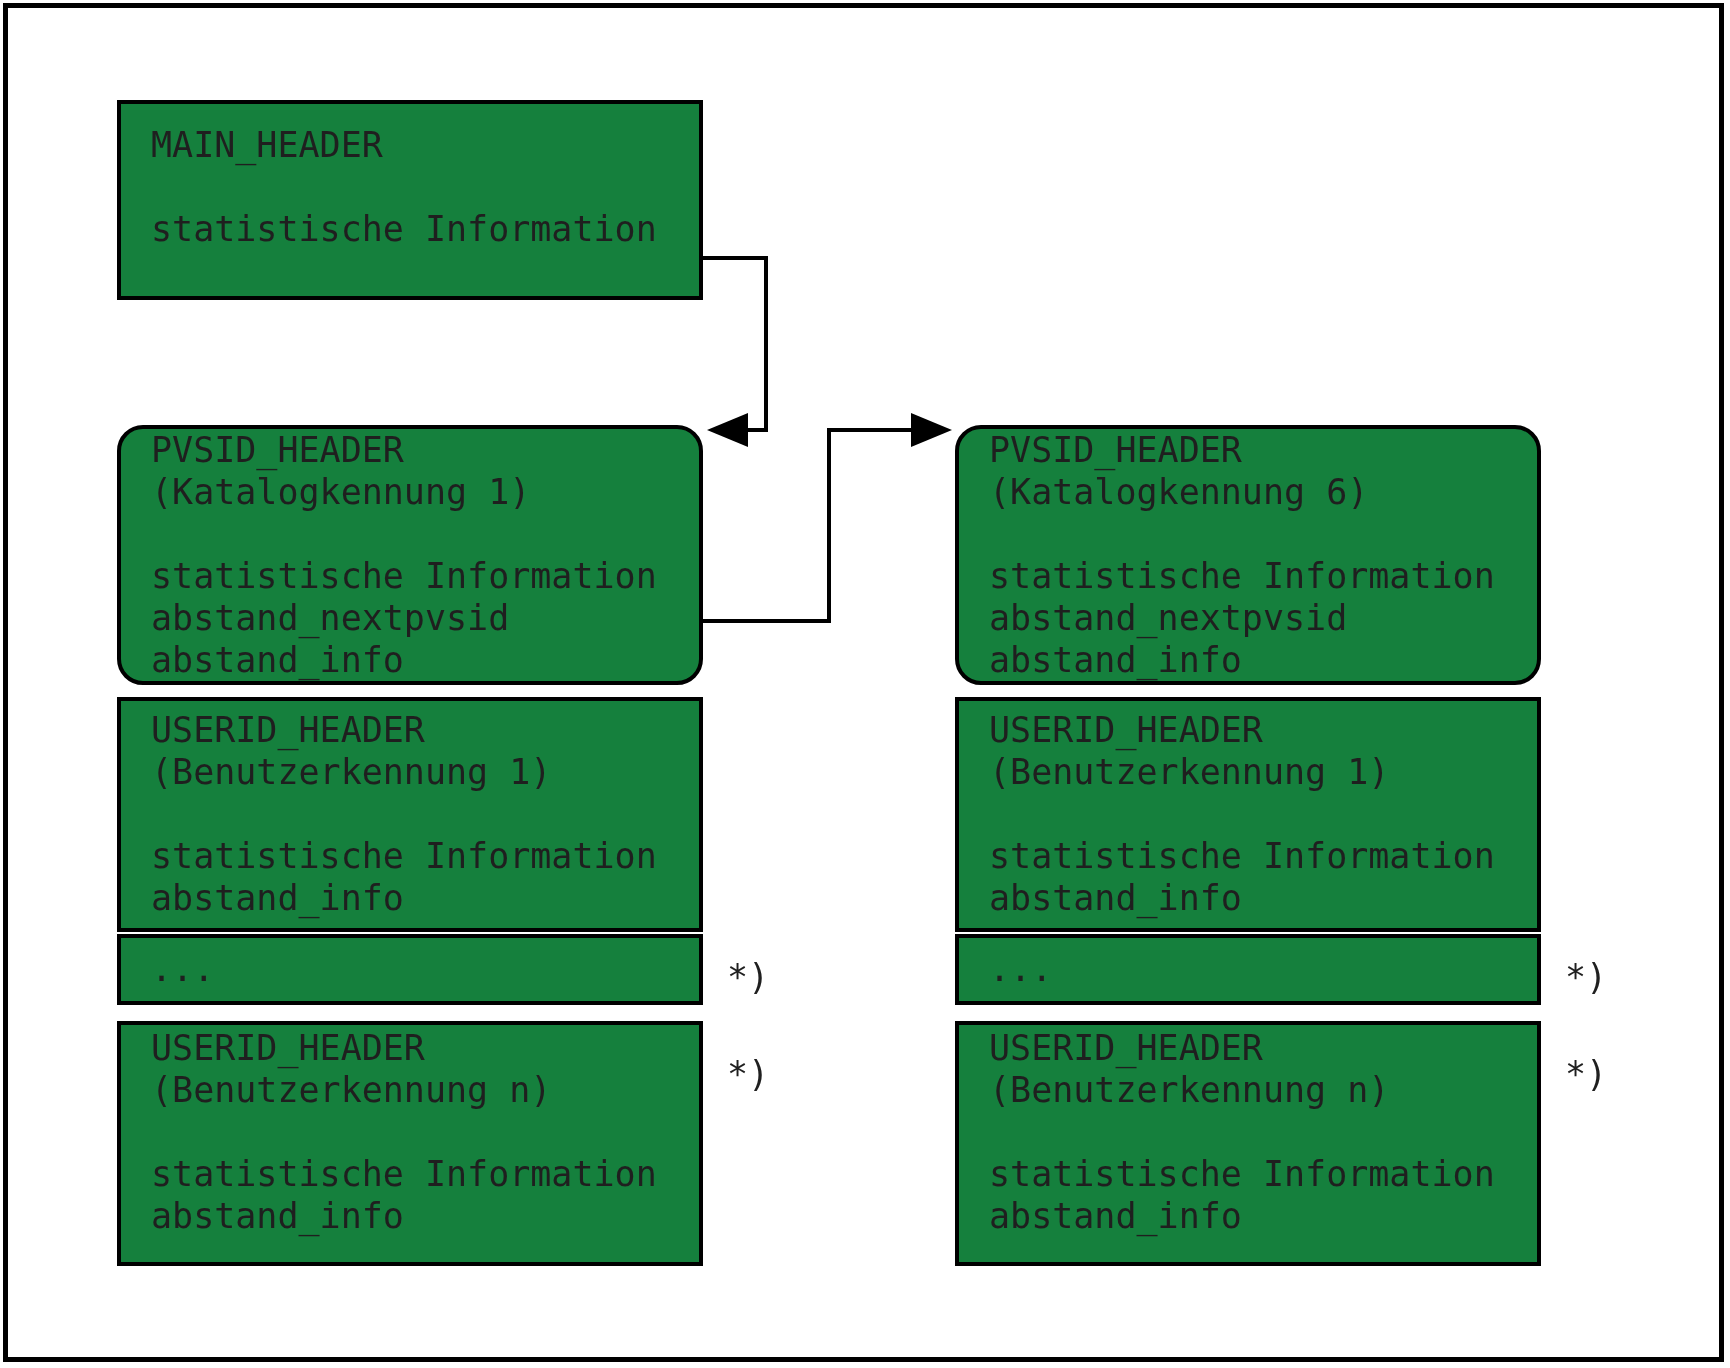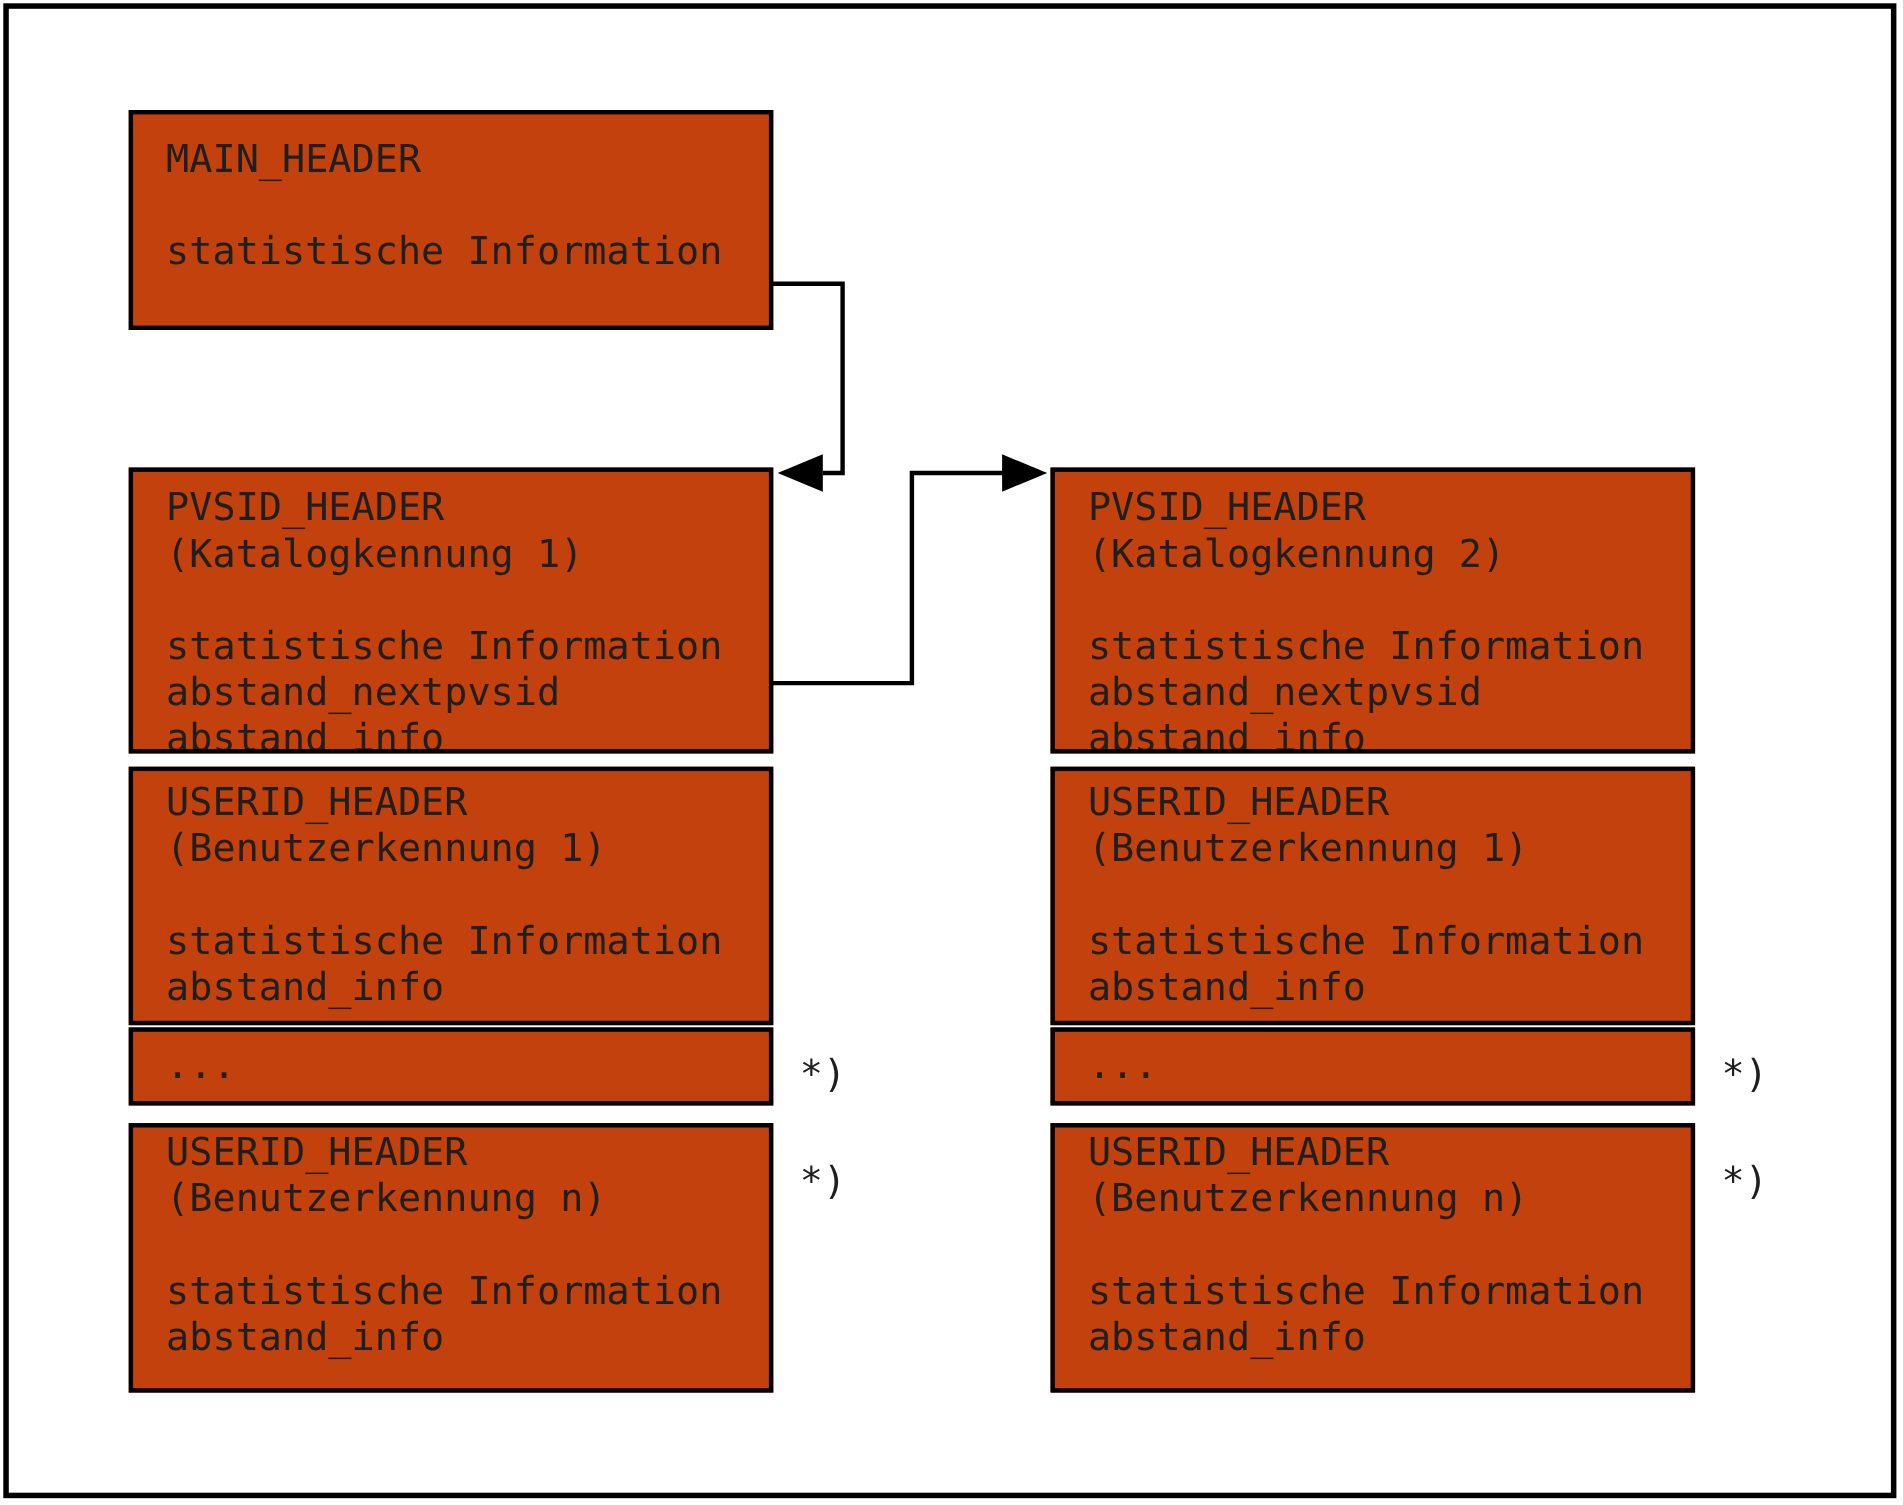--- a/index.html
+++ b/index.html
@@ -22,35 +22,35 @@
     top: 3px;
     width: 1721px;
     height: 1359px;
     border: 5px solid #000000;
     box-sizing: border-box;
   }
   .box {
     position: absolute;
     box-sizing: border-box;
     border: 4px solid #000000;
-    background: #c2410c;
+    background: #15803d;
     font-size: 35px;
     line-height: 42px;
     padding-left: 30px;
     overflow: hidden;
   }
   .line {
     height: 42px;
     white-space: pre;
   }
   
   .col-left  { left: 117px;  width: 586px; }
   .col-right { left: 955px;  width: 586px; }
   .box-main    { left: 117px; top: 100px;  width: 586px; height: 200px; padding-top: 20px; }
-  .box-pvsid   { top: 425px;  height: 260px; padding-top: 12px; }
+  .box-pvsid   { top: 425px;  height: 260px; padding-top: 0px; border-radius: 26px; }
   .box-userid1 { top: 697px;  height: 235px; padding-top: 8px; }
   .box-dots    { top: 934px;  height: 71px;  padding-top: 10px; }
   .box-useridn { top: 1021px; height: 245px; padding-top: 2px; }
   .footnote {
     position: absolute;
     font-size: 35px;
     line-height: 42px;
     white-space: pre;
     color: #1f1f1f;
   }
@@ -113,21 +113,21 @@
   <div class="box col-left box-useridn">
     <div class="line">USERID_HEADER</div>
     <div class="line">(Benutzerkennung n)</div>
     <div class="line"></div>
     <div class="line">statistische Information</div>
     <div class="line">abstand_info</div>
   </div>
 
   <div class="box col-right box-pvsid">
     <div class="line">PVSID_HEADER</div>
-    <div class="line">(Katalogkennung 2)</div>
+    <div class="line">(Katalogkennung 6)</div>
     <div class="line"></div>
     <div class="line">statistische Information</div>
     <div class="line">abstand_nextpvsid</div>
     <div class="line">abstand_info</div>
   </div>
 
   <div class="box col-right box-userid1">
     <div class="line">USERID_HEADER</div>
     <div class="line">(Benutzerkennung 1)</div>
     <div class="line"></div>

